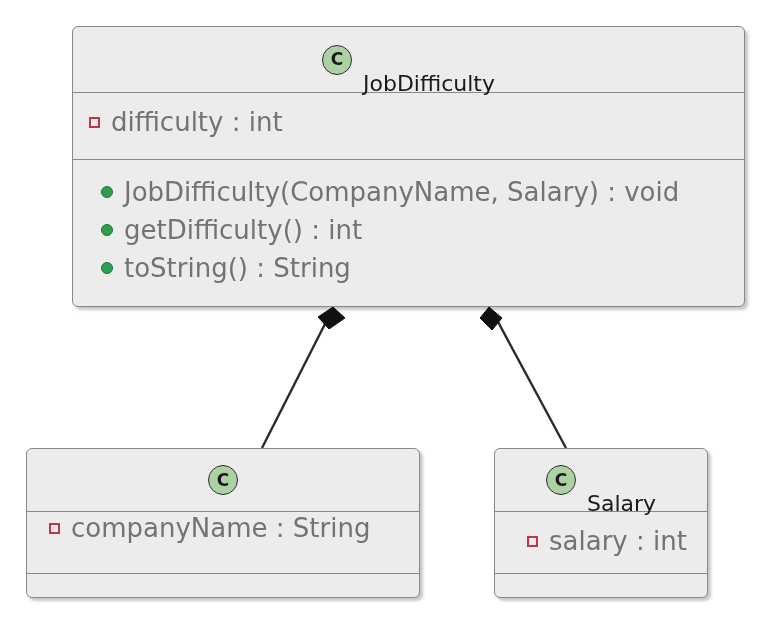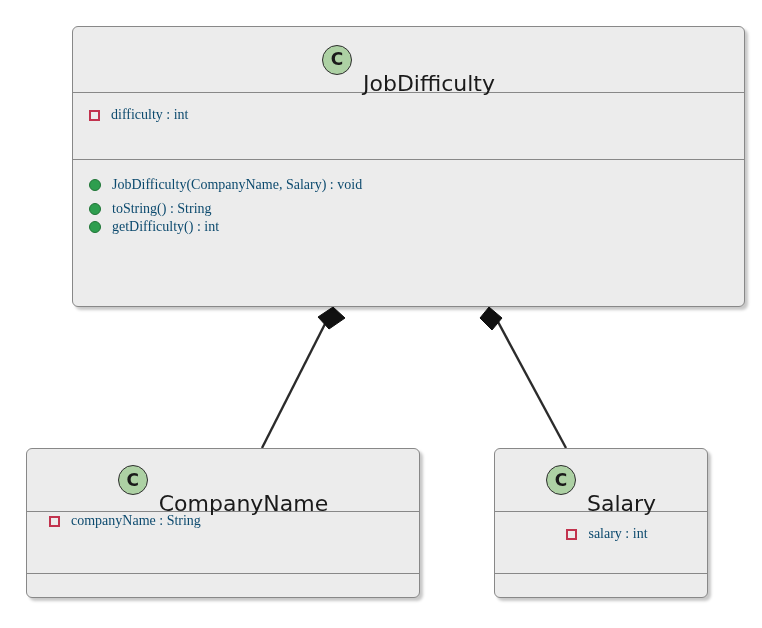--- a/index.html
+++ b/index.html
@@ -69,24 +69,23 @@
   }
 
   
   .member {
     display: flex;
     align-items: center;
     padding: 1px 10px 1px 16px;
     white-space: nowrap;
   }
   .member-label {
-    font-size: 14px;
-    color: #0c4a6e;
+    font-size: 26px;
+    color: #737373;
     margin-left: 11px;
-    font-family: Liberation Serif, serif;
   }
   .vis-private {
     width: 11px;
     height: 11px;
     box-sizing: border-box;
     border: 2.2px solid #C2334E;
     background: transparent;
     flex: none;
   }
   .vis-public {
@@ -134,41 +133,40 @@
       <span class="class-name">JobDifficulty</span>
     </div>
 
     <div class="uml-compartment" style="height:67px; padding-top:13px;">
       <div class="member">
         <span class="vis-private"></span>
         <span class="member-label">difficulty : int</span>
       </div>
     </div>
 
-    <div class="uml-compartment" style="height:123px; padding-top:16px;">
+    <div class="uml-compartment" style="height:123px; padding-top:16px;padding-left:12px;">
       <div class="member" style="padding-bottom:7px;">
         <span class="vis-public"></span>
         <span class="member-label">JobDifficulty(CompanyName, Salary) : void</span>
       </div>
+      <div class="member" style="padding-bottom:7px;">
+        <span class="vis-public"></span>
+        <span class="member-label">getDifficulty() : int</span>
+      </div>
       <div class="member">
         <span class="vis-public"></span>
         <span class="member-label">toString() : String</span>
-      </div>
-      <div class="member" style="padding-bottom:7px;">
-        <span class="vis-public"></span>
-        <span class="member-label">getDifficulty() : int</span>
       </div>
     </div>
   </div>
 
   <div class="uml-class" style="left:26px; top:448px; width:394px; height:150px;">
 
     <div class="uml-header" style="height:62px;">
       <span class="class-icon">C</span>
-      <span class="class-name">CompanyName</span>
     </div>
 
     <div class="uml-compartment" style="height:62px; padding-top:0;">
       <div class="member" style="padding-left:22px;">
         <span class="vis-private"></span>
         <span class="member-label">companyName : String</span>
       </div>
     </div>
 
     <div class="uml-compartment empty" style="height:24px;"></div>

